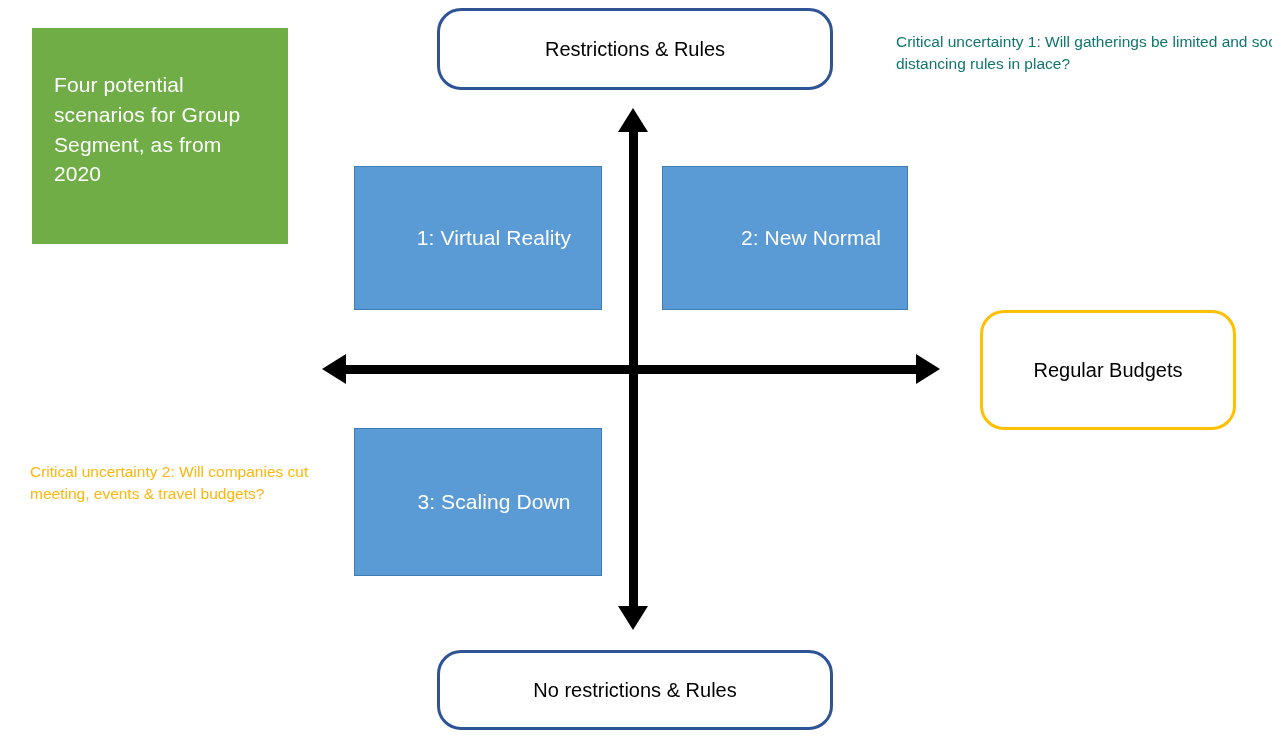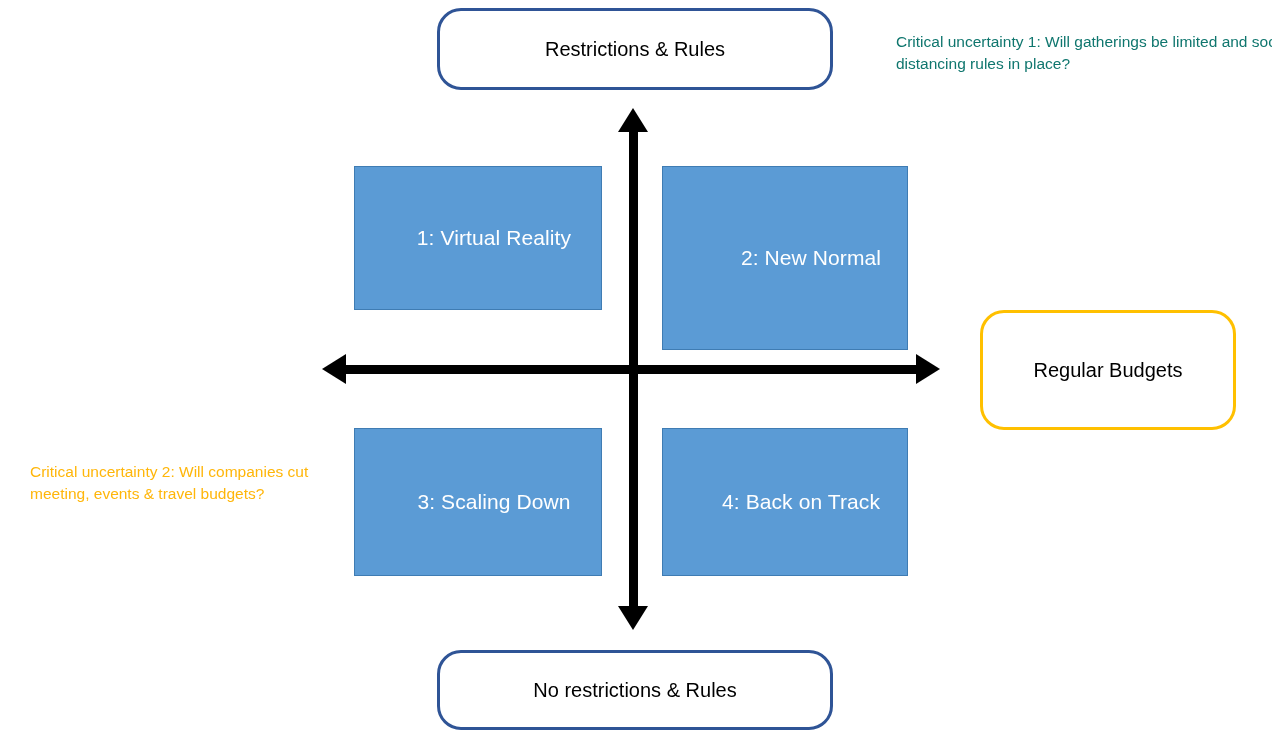--- a/index.html
+++ b/index.html
@@ -172,29 +172,32 @@
   }
   .scenario-label {
     color: #ffffff;
     font-size: 21px;
     font-weight: 400;
     text-align: center;
     letter-spacing: 0.1px;
     margin-left: 32px;
   }
   #scenario-1 { left: 354px; top: 166px; width: 248px; height: 144px; }
-  #scenario-2 { left: 662px; top: 166px; width: 246px; height: 184px; padding-left: 20px; }
+  #scenario-2 { left: 662px; top: 166px; width: 246px; height: 144px; padding-left: 20px; }
   #scenario-3 { left: 354px; top: 428px; width: 248px; height: 148px; }
   #scenario-4 { left: 662px; top: 428px; width: 246px; height: 148px; }
 </style>
 </head>
 <body>
 
 <div id="canvas">
 
+  <div class="title-card">
+    <div class="title-card-text">Four potential scenarios for Group Segment, as from 2020</div>
+  </div>
 
   <div class="capsule blue-edge" id="capsule-top">
     <span class="capsule-label">Restrictions &amp; Rules</span>
   </div>
 
   <div class="capsule blue-edge" id="capsule-bottom">
     <span class="capsule-label">No restrictions &amp; Rules</span>
   </div>
 
 
@@ -218,17 +221,14 @@
   </div>
 
   <div class="scenario" id="scenario-2">
     <span class="scenario-label">2: New Normal</span>
   </div>
 
   <div class="scenario" id="scenario-3">
     <span class="scenario-label">3: Scaling Down</span>
   </div>
 
-  <div class="scenario" id="scenario-4">
-    <span class="scenario-label">4: Back on Track</span>
-  </div>
 
 </div>
 
 </body></html>

